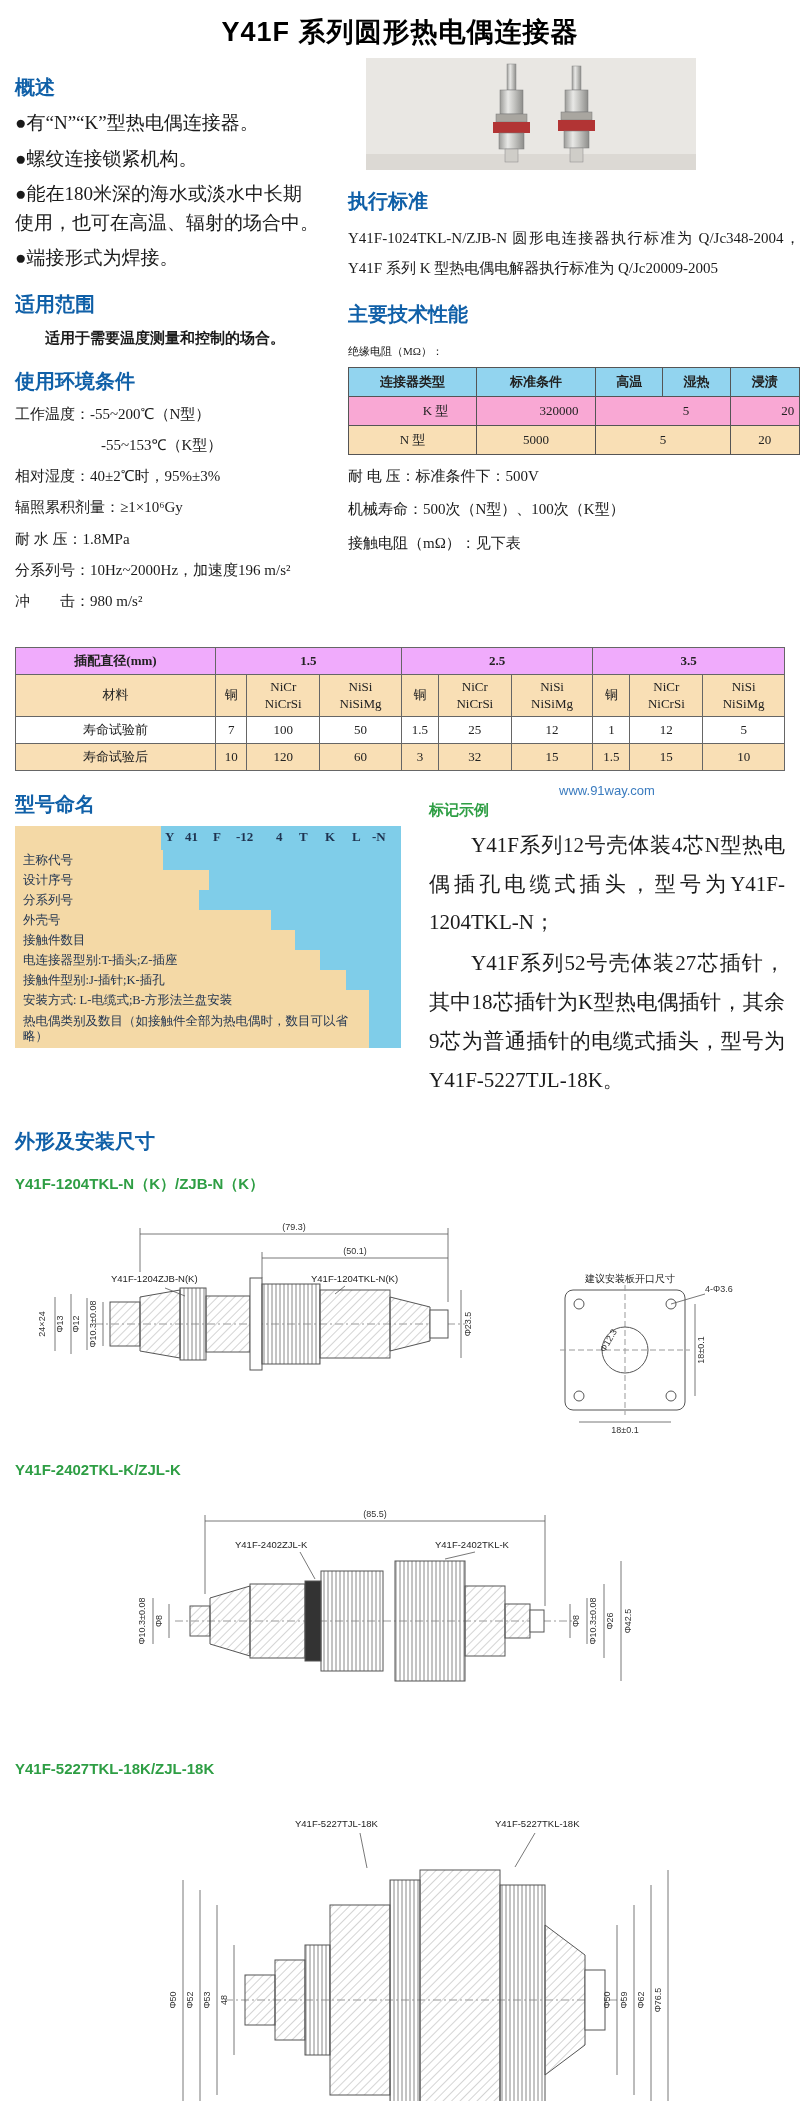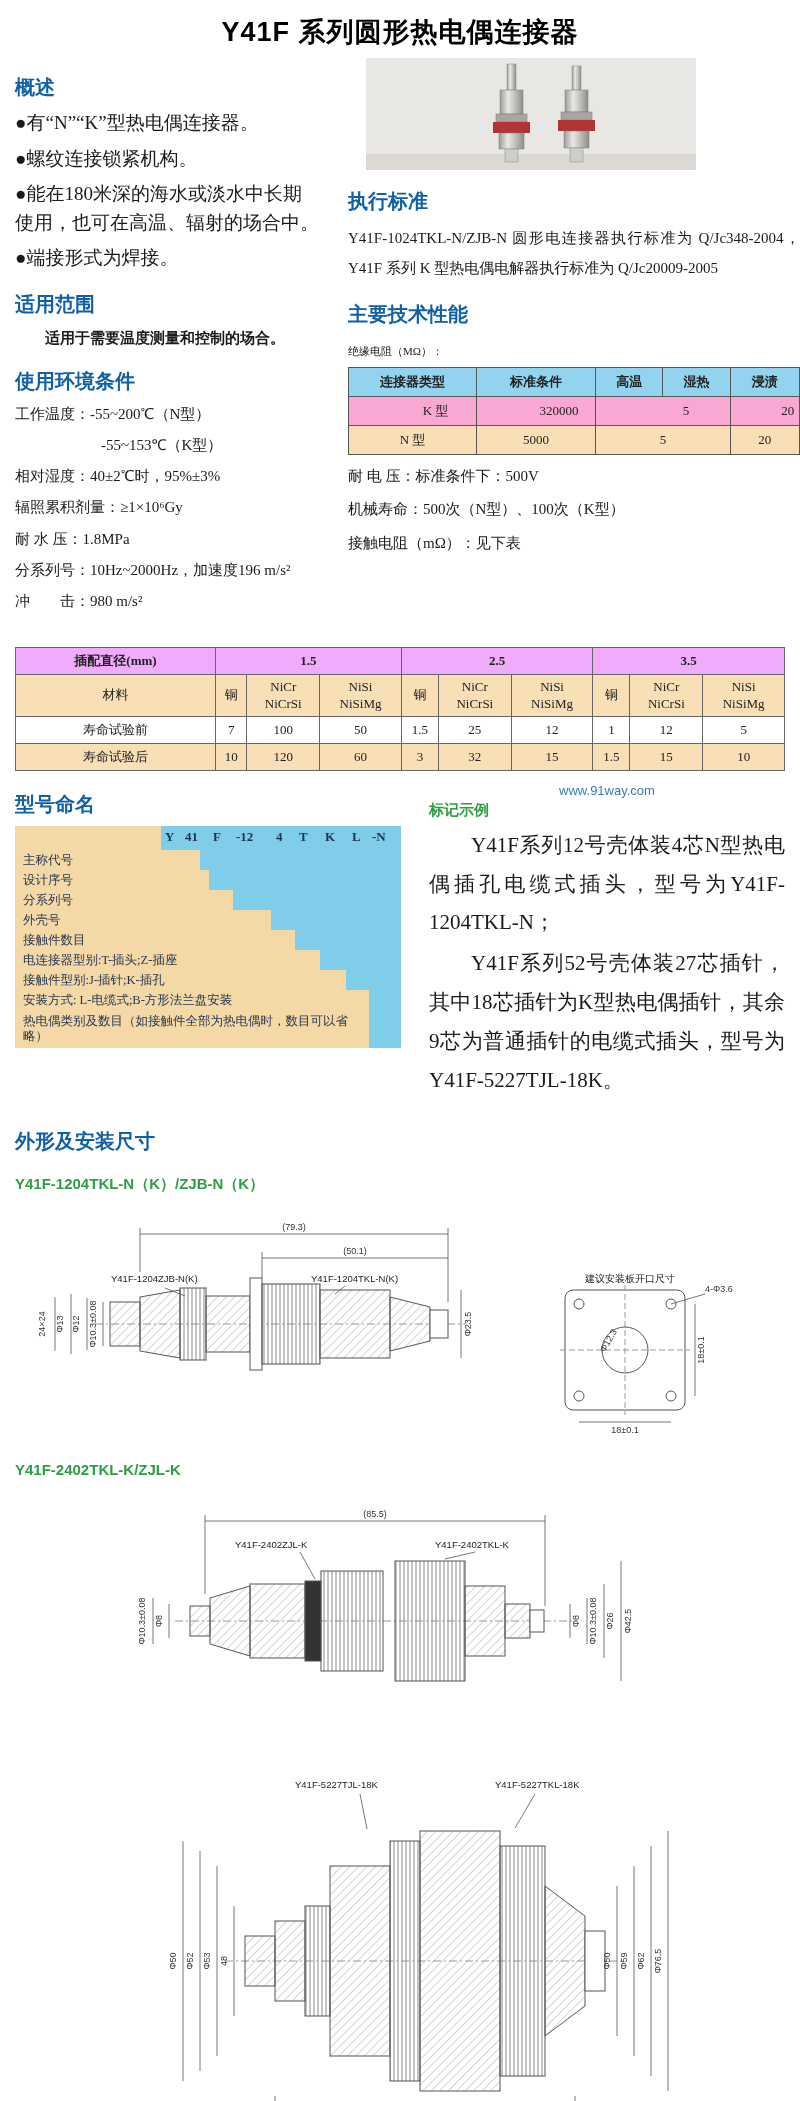--- a/index.html
+++ b/index.html
@@ -247,27 +247,27 @@
           <span class="code-char" style="left:170px">41</span>
           <span class="code-char" style="left:198px">F</span>
           <span class="code-char" style="left:221px">-12</span>
           <span class="code-char" style="left:261px">4</span>
           <span class="code-char" style="left:284px">T</span>
           <span class="code-char" style="left:310px">K</span>
           <span class="code-char" style="left:337px">L</span>
           <span class="code-char" style="left:357px">-N</span>
         </div>
         <div class="d-row">
-            <div class="d-bar" style="width:185px">主称代号</div>
+            <div class="d-bar" style="width:148px">主称代号</div>
           </div>
         <div class="d-row">
             <div class="d-bar" style="width:194px">设计序号</div>
           </div>
         <div class="d-row">
-            <div class="d-bar" style="width:218px">分系列号</div>
+            <div class="d-bar" style="width:184px">分系列号</div>
           </div>
         <div class="d-row">
             <div class="d-bar" style="width:256px">外壳号</div>
           </div>
         <div class="d-row">
             <div class="d-bar" style="width:280px">接触件数目</div>
           </div>
         <div class="d-row">
             <div class="d-bar" style="width:305px">电连接器型别:T-插头;Z-插座</div>
           </div>
@@ -403,20 +403,21 @@
       <text class="dim" transform="rotate(-90 70 135)" x="70" y="135" text-anchor="middle">Φ10.3±0.08</text>
       <text class="dim" transform="rotate(-90 87 135)" x="87" y="135" text-anchor="middle">Φ8</text>
       <text class="dim" transform="rotate(-90 504 135)" x="504" y="135" text-anchor="middle">Φ8</text>
       <text class="dim" transform="rotate(-90 521 135)" x="521" y="135" text-anchor="middle">Φ10.3±0.08</text>
       <text class="dim" transform="rotate(-90 538 135)" x="538" y="135" text-anchor="middle">Φ26</text>
       <text class="dim" transform="rotate(-90 556 135)" x="556" y="135" text-anchor="middle">Φ42.5</text>
     </svg>
   </div>
 
   <div class="drawing-block">
+    <h3 class="green">Y41F-5227TKL-18K/ZJL-18K</h3>
     <svg width="620" height="430" viewBox="0 0 620 430" style="margin-left:90px">
       <defs>
         <pattern id="h3" width="6" height="6" patternUnits="userSpaceOnUse" patternTransform="rotate(45)">
           <line x1="0" y1="0" x2="0" y2="6" stroke="#aaa" stroke-width="1"></line>
         </pattern>
         <pattern id="k3" width="4" height="4" patternUnits="userSpaceOnUse">
           <line x1="1" y1="0" x2="1" y2="4" stroke="#888" stroke-width="1"></line>
         </pattern>
       </defs>
       <g stroke="#555" stroke-width="1" fill="url(#h3)">

